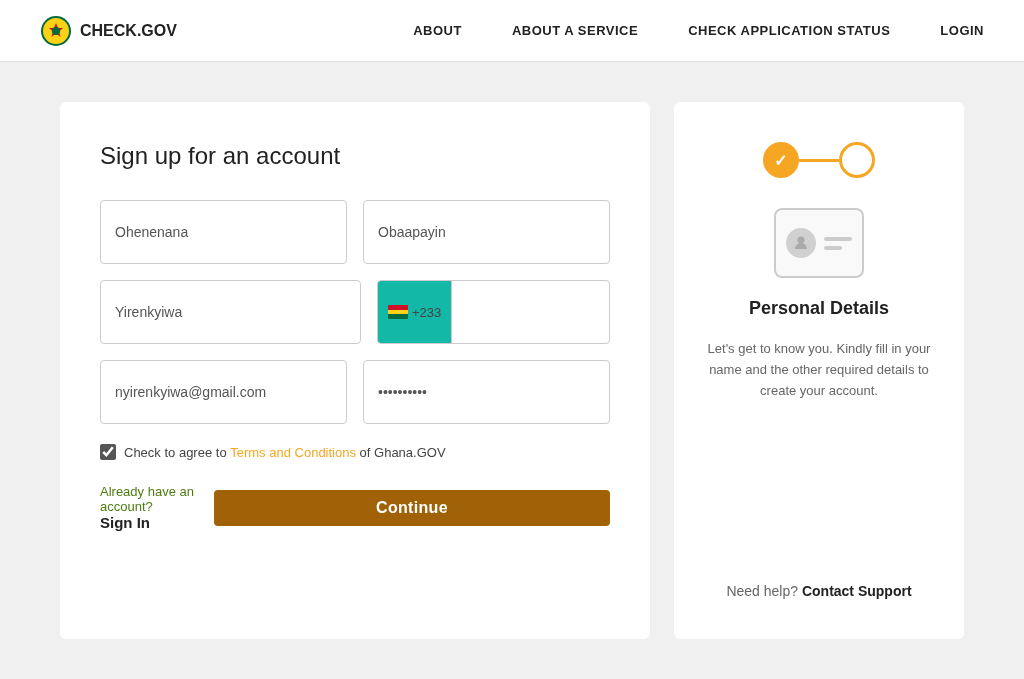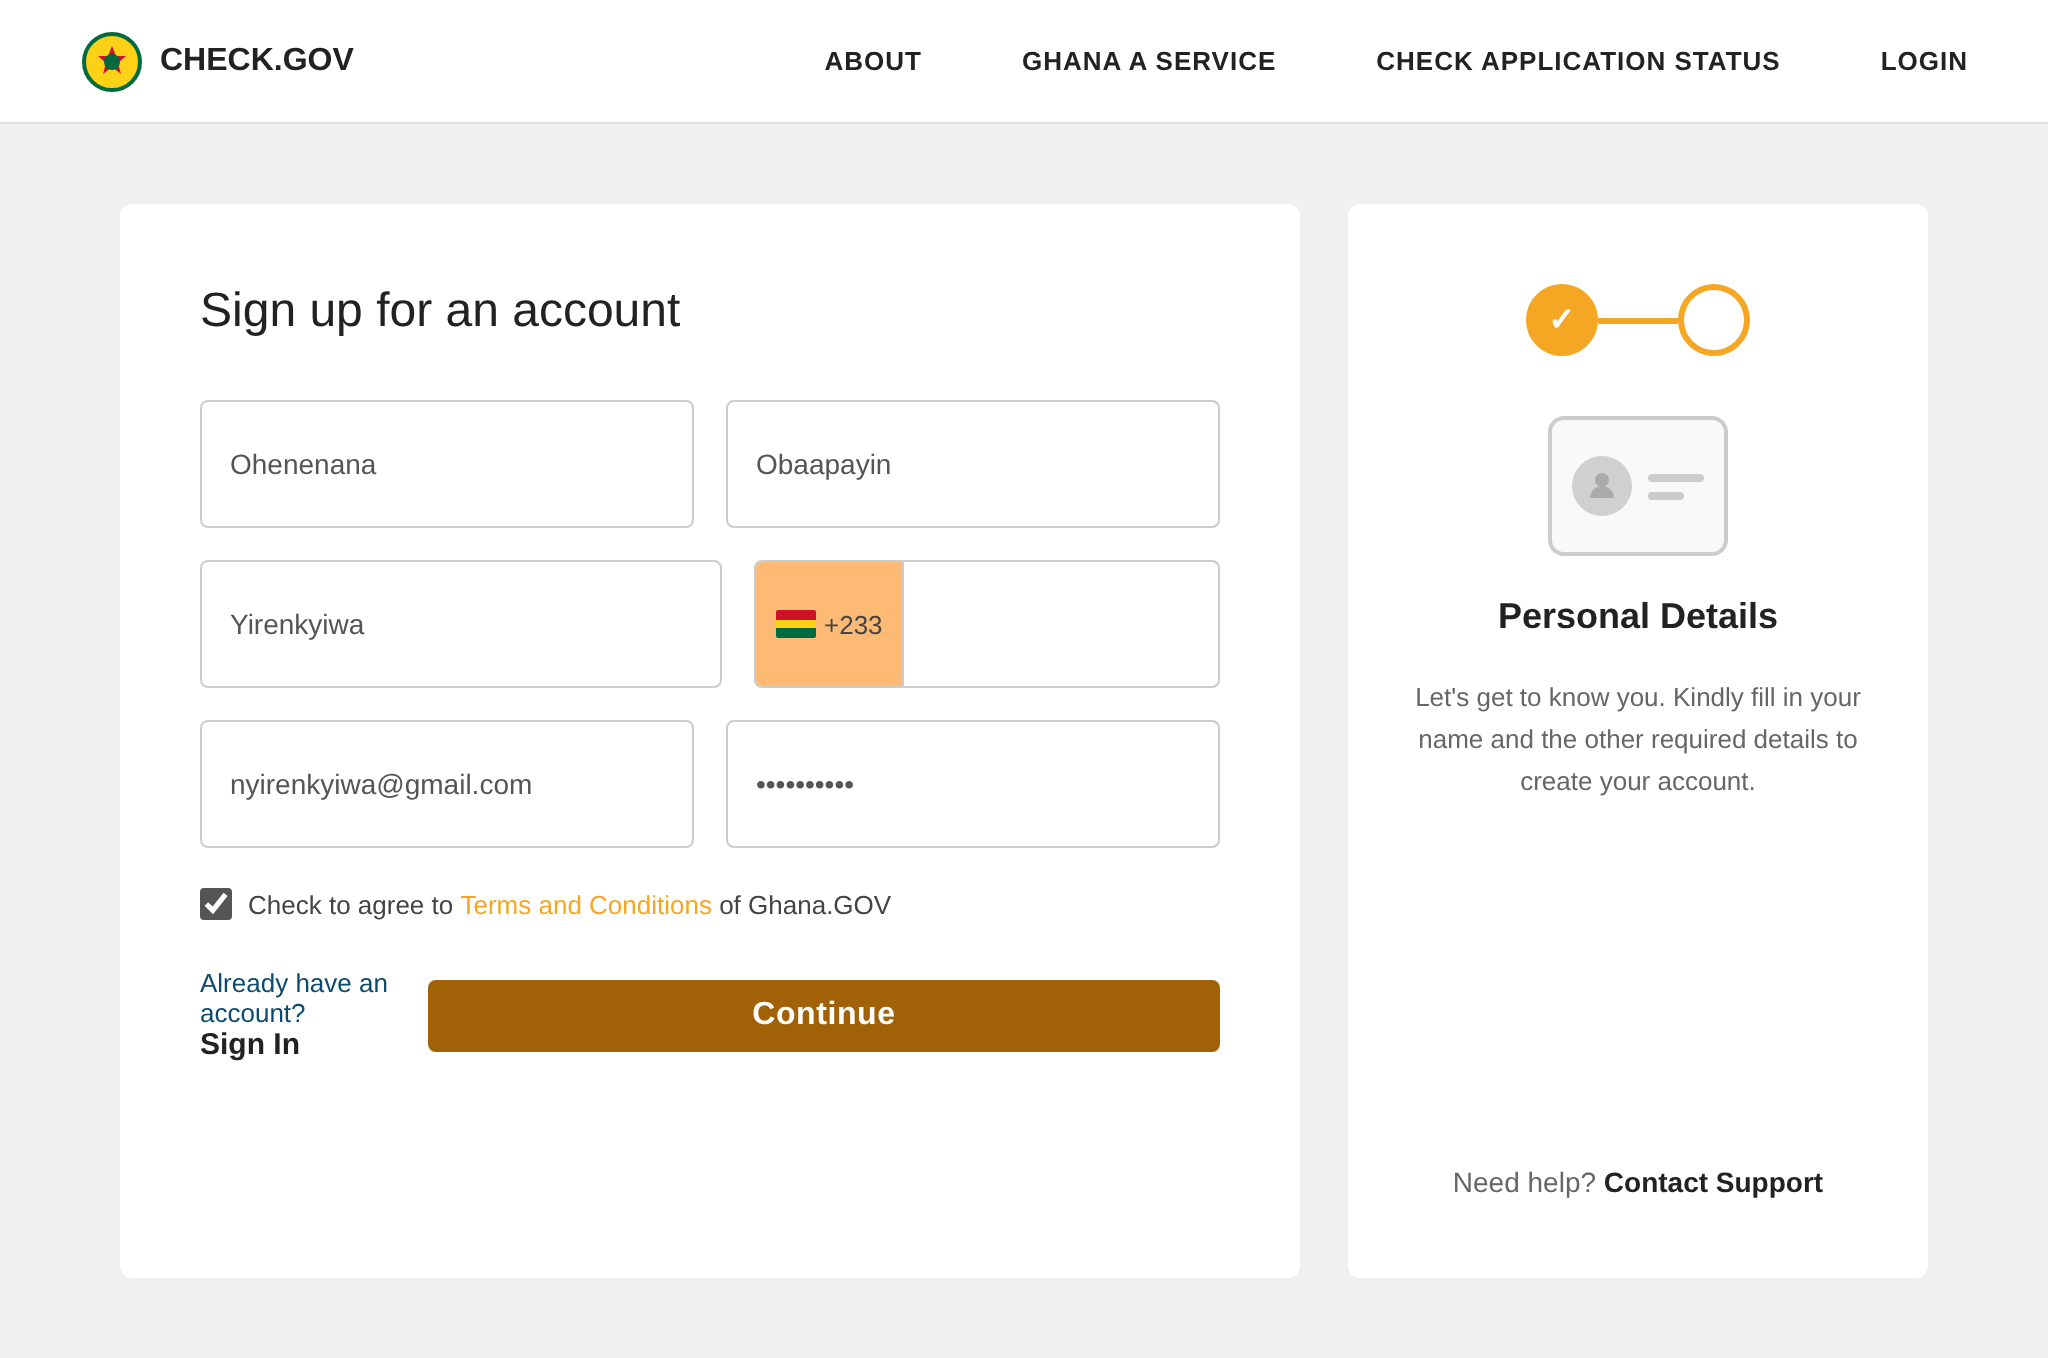--- a/index.html
+++ b/index.html
@@ -89,21 +89,21 @@
       display: flex;
       border: 1px solid #ccc;
       border-radius: 4px;
       overflow: hidden;
     }
     .phone-prefix {
       display: flex;
       align-items: center;
       gap: 4px;
       padding: 0 10px;
-      background: #fdba74;
+      background: #14b8a6;
       border-right: 1px solid #ccc;
       font-size: 13px;
       color: #444;
       white-space: nowrap;
     }
     .ghana-flag {
       width: 20px;
       height: 14px;
       display: inline-flex;
       flex-direction: column;
@@ -146,21 +146,21 @@
       align-items: center;
       gap: 20px;
     }
     .sign-in-group {
       display: flex;
       flex-direction: column;
       align-items: flex-start;
     }
     .already-text {
       font-size: 13px;
-      color: #0c4a6e;
+      color: #4d7c0f;
     }
     .sign-in-link {
       font-size: 15px;
       font-weight: bold;
       color: #222;
       cursor: pointer;
       text-decoration: none;
     }
     .continue-btn {
       flex: 1;
@@ -285,21 +285,21 @@
   <div class="nav-logo">
     <svg class="nav-logo-icon" viewBox="0 0 32 32" xmlns="http://www.w3.org/2000/svg">
       <circle cx="16" cy="16" r="14" fill="#fcd116" stroke="#006b3f" stroke-width="2"></circle>
       <polygon points="16,8 18,13 23,13 19,16.5 20.5,22 16,18.5 11.5,22 13,16.5 9,13 14,13" fill="#ce1126"></polygon>
       <circle cx="16" cy="16" r="4" fill="#006b3f"></circle>
     </svg>
     <span>CHECK.GOV</span>
   </div>
   <div class="nav-links">
     <a class="nav-link">ABOUT</a>
-    <a class="nav-link">GHANA A SERVICE</a>
+    <a class="nav-link">ABOUT A SERVICE</a>
     <a class="nav-link">CHECK APPLICATION STATUS</a>
     <a class="nav-link">LOGIN</a>
   </div>
 </nav>
 
 <div class="main-content">
 
   <div class="form-card">
     <h2 class="form-title">Sign up for an account</h2>
 

